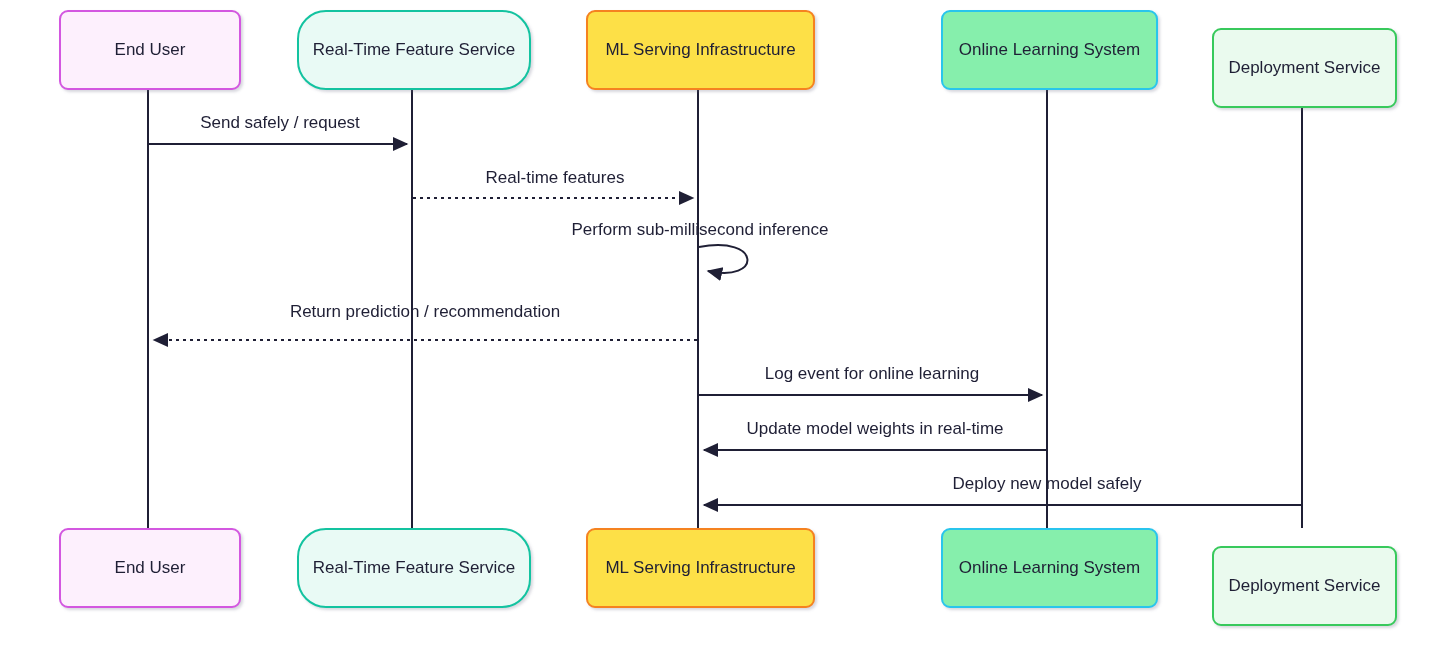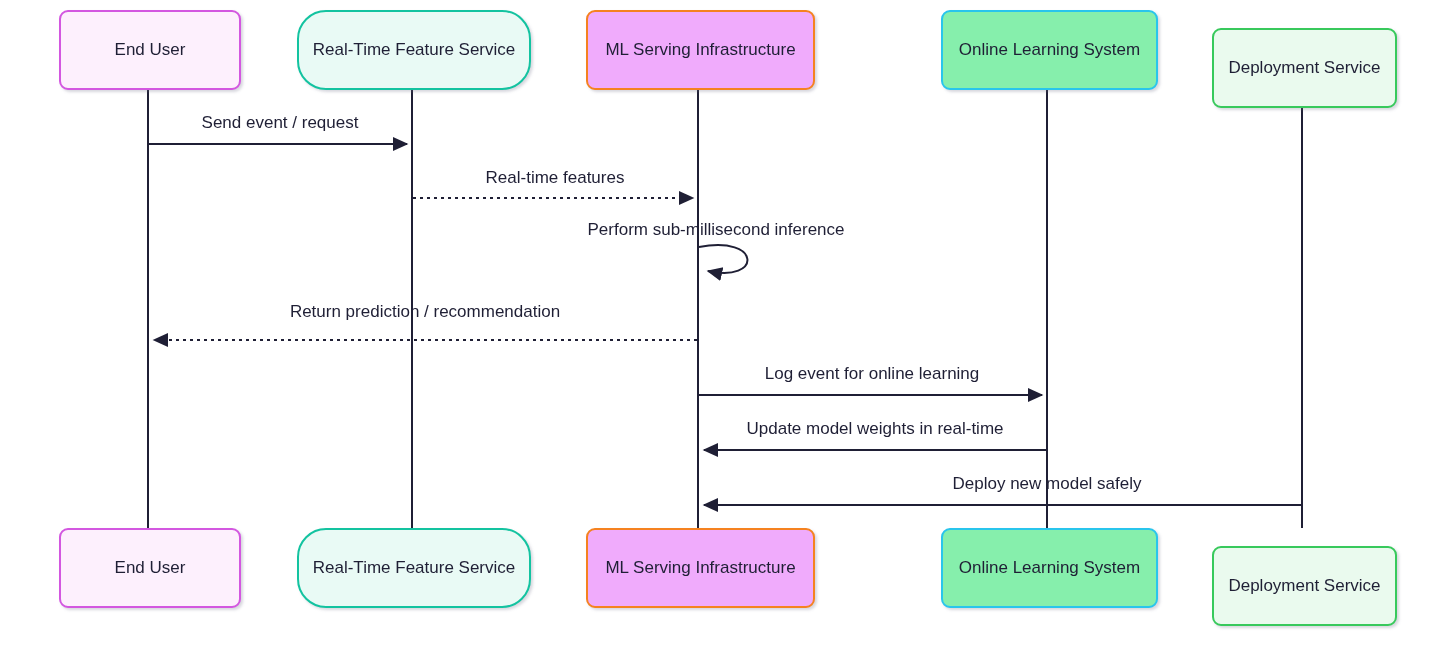--- a/index.html
+++ b/index.html
@@ -20,21 +20,21 @@
     display:flex;align-items:center;justify-content:center;
     font-size:17px;
     box-shadow:2px 2px 3px rgba(110,110,135,0.28);
     box-sizing:content-box;
     z-index:2;
   }
   .top{top:10px;}
   .bottom{top:528px;}
   .c0{border-color:#d357e0;background:#fdf0fd;}
   .c1{border-color:#13c3a0;background:#e9faf5;border-radius:29px;}
-  .c2{border-color:#f58220;background:#f0abfc;}
+  .c2{border-color:#f58220;background:#fde047;}
   .c3{border-color:#29c5ec;background:#86efac;}
   .c4{border-color:#38c95c;background:#eafaee;margin-top:18px;}
   .msg{
     position:absolute;
     transform:translateX(-50%);
     white-space:nowrap;
     font-size:17px;
     color:#1f1f35;
     z-index:3;
   }
@@ -97,21 +97,21 @@
   <div class="actor c2 bottom" style="left:586px;width:225px;">
       <span>ML Serving Infrastructure</span>
     </div>
   <div class="actor c3 bottom" style="left:941px;width:213px;">
       <span>Online Learning System</span>
     </div>
   <div class="actor c4 bottom" style="left:1212px;width:181px;">
       <span>Deployment Service</span>
     </div>
 
-  <div class="msg" style="left:280px;top:113px;">Send event / request</div>
+  <div class="msg" style="left:280px;top:113px;">Send safely / request</div>
   <div class="msg" style="left:555px;top:168px;">Real-time features</div>
-  <div class="msg" style="left:700px;top:220px;margin-left:16px;">Perform sub-millisecond inference</div>
+  <div class="msg" style="left:700px;top:220px;">Perform sub-millisecond inference</div>
   <div class="msg" style="left:425px;top:302px;">Return prediction / recommendation</div>
   <div class="msg" style="left:872px;top:364px;">Log event for online learning</div>
   <div class="msg" style="left:875px;top:419px;">Update model weights in real-time</div>
   <div class="msg" style="left:1003px;top:474px;margin-left:44px;">Deploy new model safely</div>
 
 </div>
 
 </body></html>

